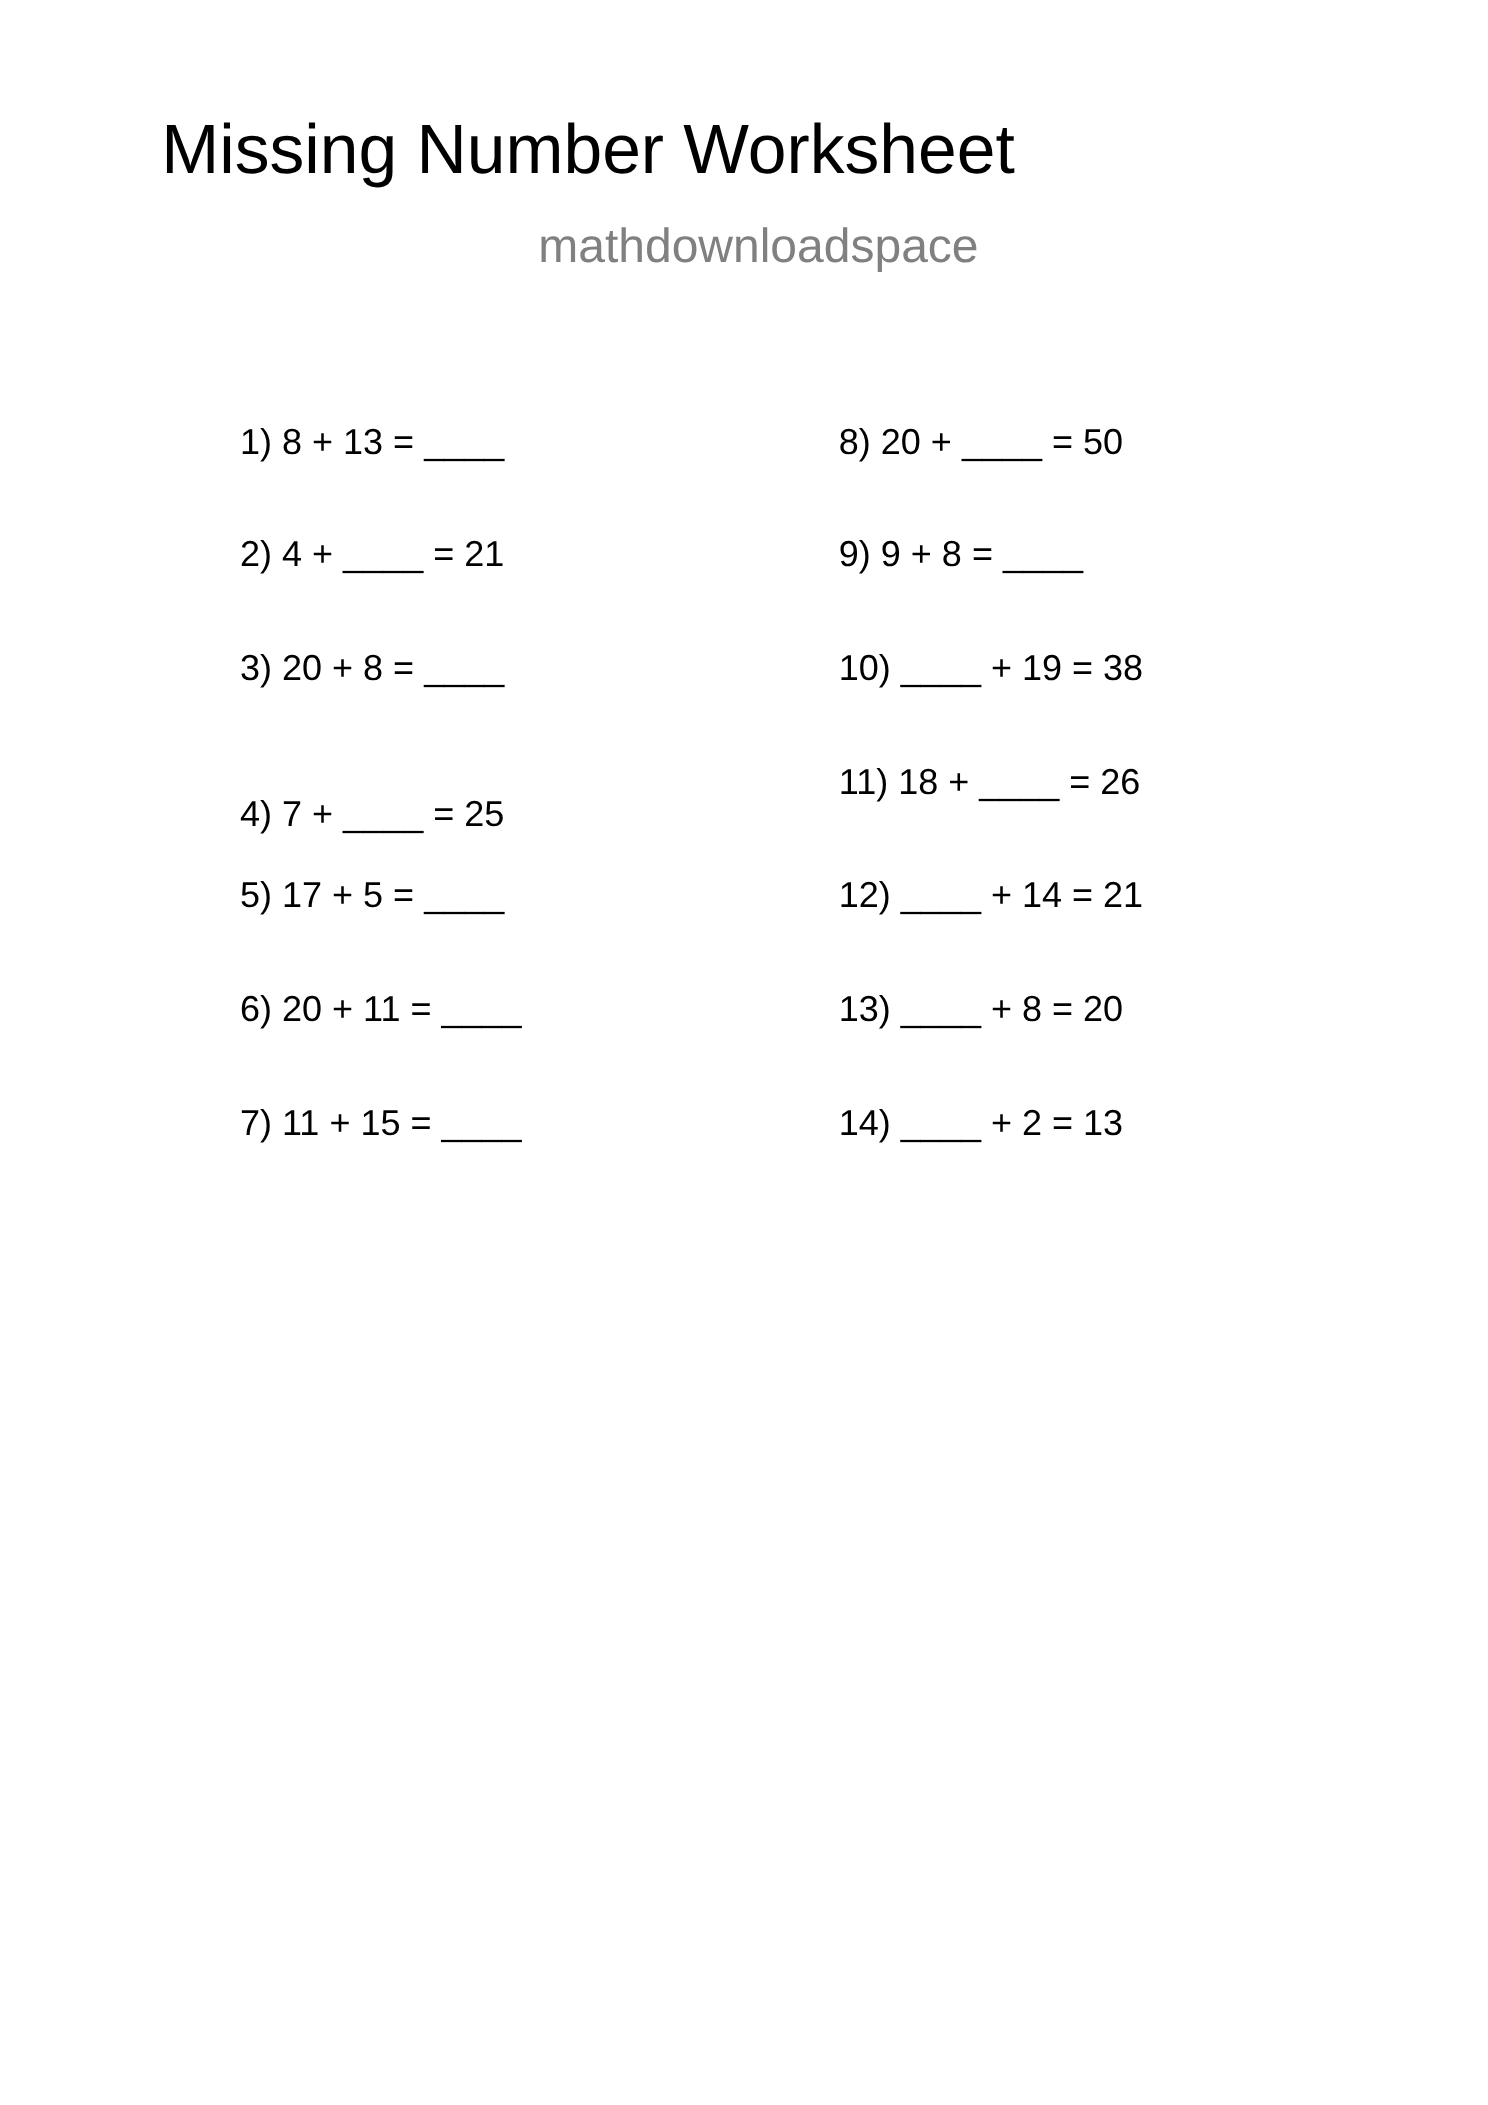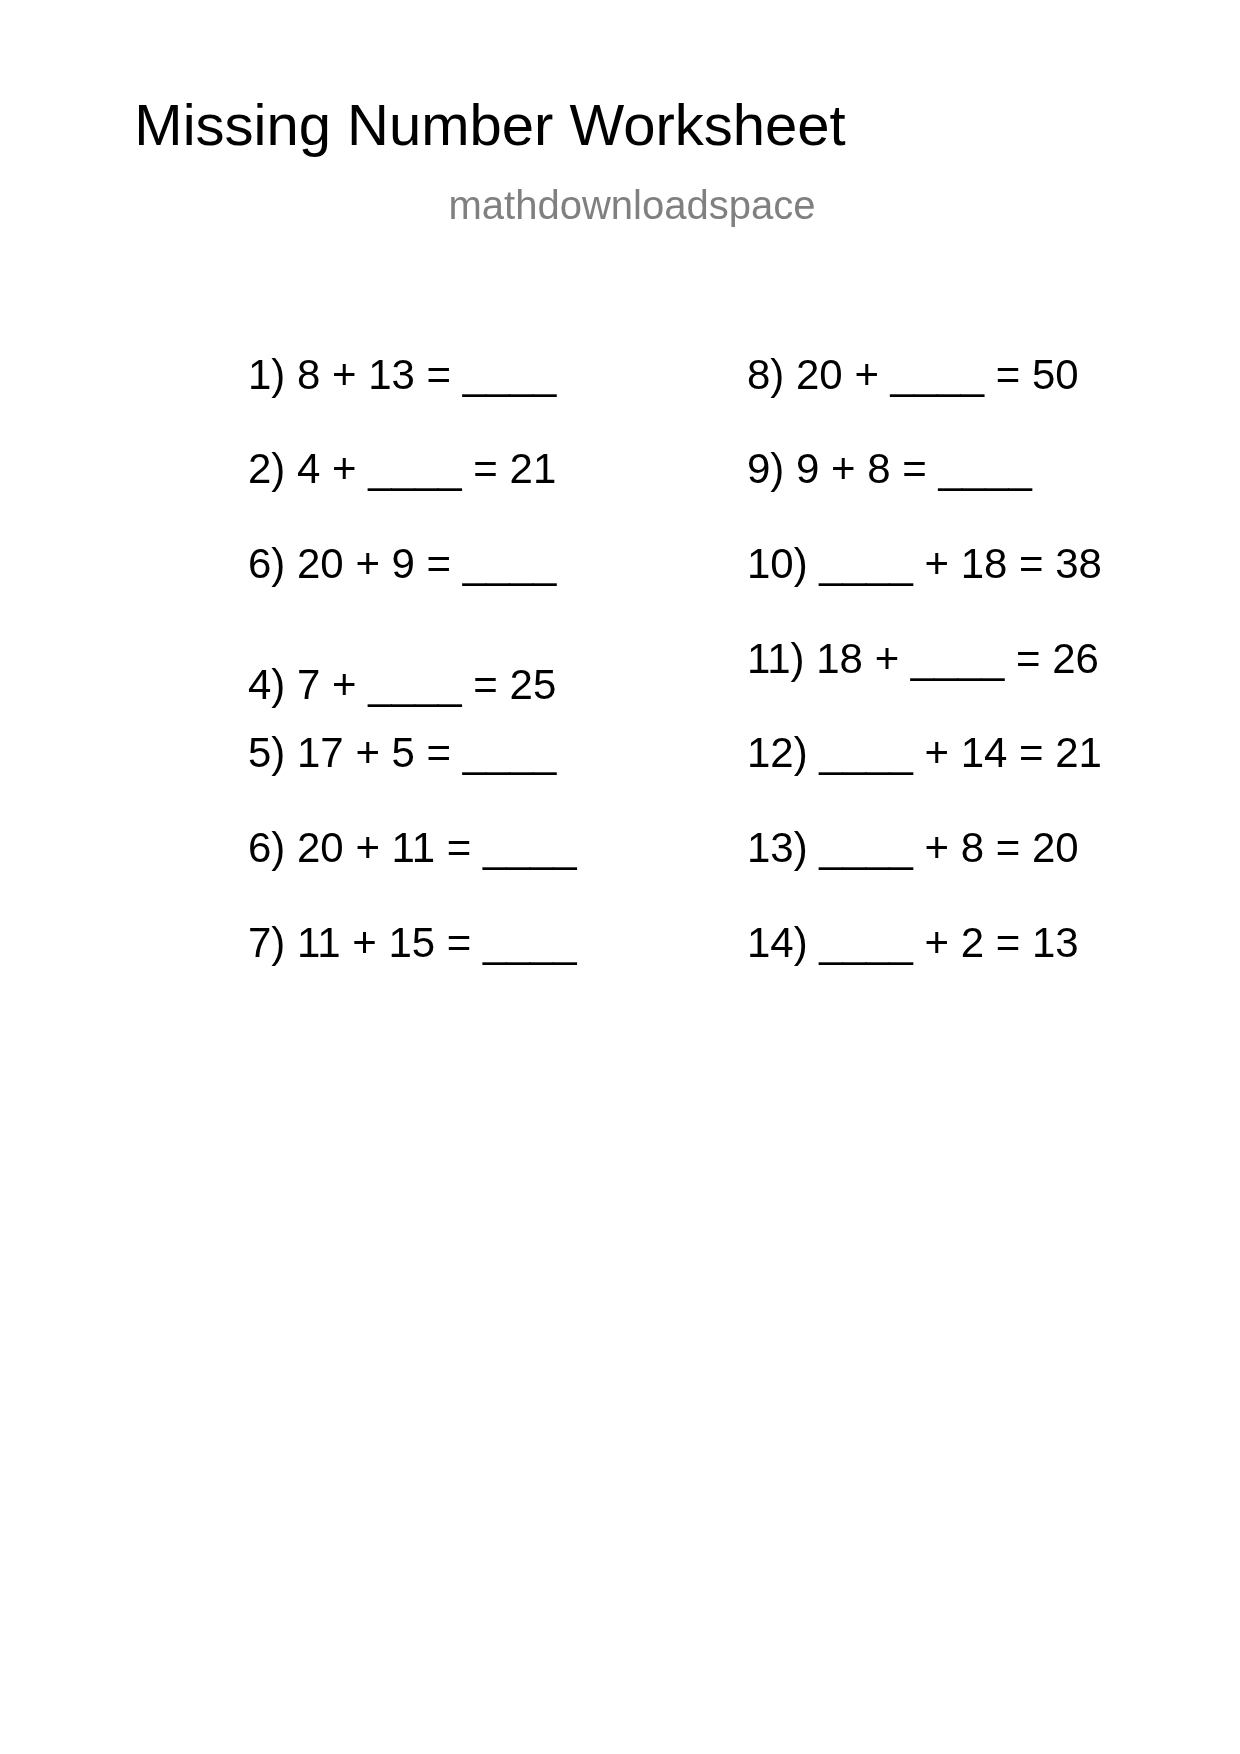--- a/index.html
+++ b/index.html
@@ -33,47 +33,46 @@
       top: 185px;
       text-align: center;
       font-size: 40px;
       line-height: 1;
       color: #808080;
       padding-left: 172px;
       box-sizing: border-box;
     }
     .problem {
       position: absolute;
-      font-size: 42px;
+      font-size: 30px;
       line-height: 1;
       white-space: pre;
-      margin-left: 48px;
     }
     .col-left { left: 200px; }
     .col-right { left: 699px; }
   </style>
 </head>
 <body>
 
 <div>
   <div class="title">Missing Number Worksheet</div>
   <div class="subtitle">mathdownloadspace</div>
 
   <div>
     <div class="problem col-left" style="top:354px">1) 8 + 13 = ____</div>
     <div class="problem col-left" style="top:448px">2) 4 + ____ = 21</div>
-    <div class="problem col-left" style="top:543px">6) 20 + 9 = ____</div>
+    <div class="problem col-left" style="top:543px">3) 20 + 8 = ____</div>
     <div class="problem col-left" style="top:664px">4) 7 + ____ = 25</div>
     <div class="problem col-left" style="top:732px">5) 17 + 5 = ____</div>
     <div class="problem col-left" style="top:827px">6) 20 + 11 = ____</div>
     <div class="problem col-left" style="top:922px">7) 11 + 15 = ____</div>
   </div>
 
   <div>
     <div class="problem col-right" style="top:354px">8) 20 + ____ = 50</div>
     <div class="problem col-right" style="top:448px">9) 9 + 8 = ____</div>
-    <div class="problem col-right" style="top:543px">10) ____ + 18 = 38</div>
+    <div class="problem col-right" style="top:543px">10) ____ + 19 = 38</div>
     <div class="problem col-right" style="top:638px">11) 18 + ____ = 26</div>
     <div class="problem col-right" style="top:732px">12) ____ + 14 = 21</div>
     <div class="problem col-right" style="top:827px">13) ____ + 8 = 20</div>
     <div class="problem col-right" style="top:922px">14) ____ + 2 = 13</div>
   </div>
 </div>
 
 </body></html>

